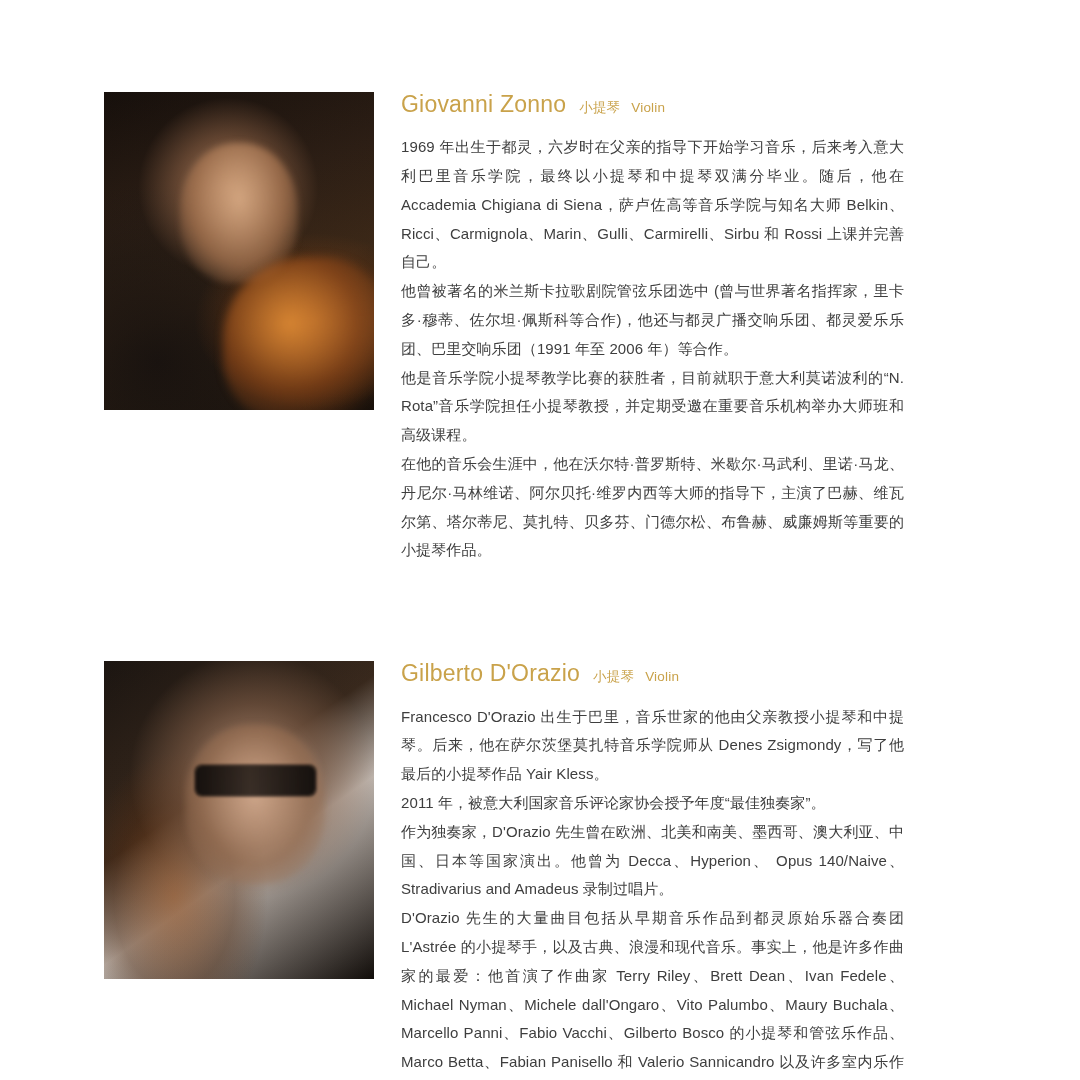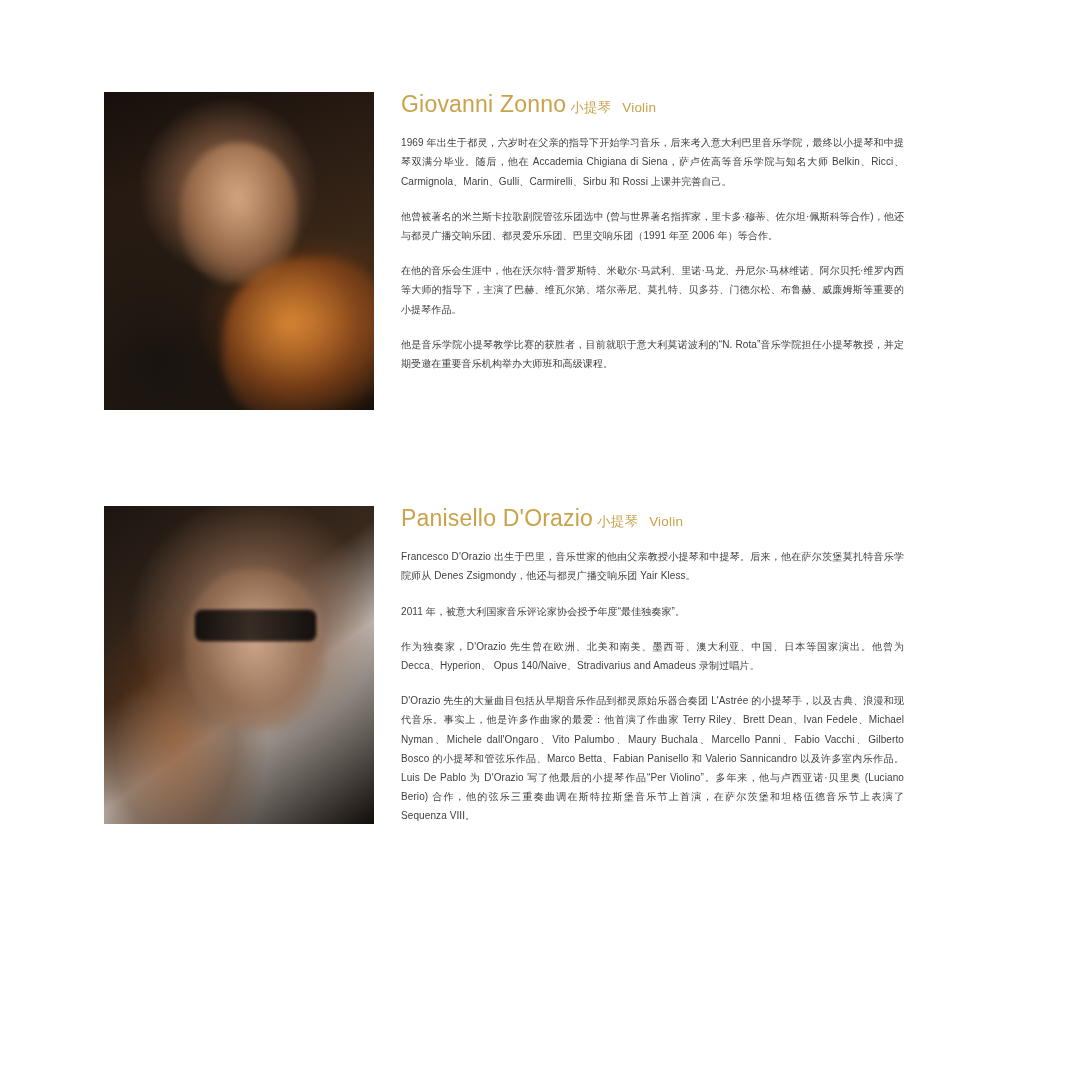--- a/index.html
+++ b/index.html
@@ -120,75 +120,75 @@
 
   .name {
     font-size: 23px;
     line-height: 1.1;
     color: #c9a24a;
     letter-spacing: 0.2px;
     font-weight: 400;
   }
 
   .role {
-    margin-left: 4px;
+    margin-left: 13px;
     font-size: 13.5px;
     color: #c9a24a;
     letter-spacing: 0.2px;
   }
   .role .role-en {
     margin-left: 7px;
   }
 
   .para {
-    font-size: 10px;
+    font-size: 15px;
     line-height: 1.92;
     color: #3e3e3e;
     text-align: justify;
     text-justify: inter-ideograph;
     margin: 0;
     letter-spacing: 0.1px;
   }
 
   .para + .para {
-    margin-top: 16px;
+    margin-top: 0;
   }
 </style>
 </head>
 <body>
 
 <div class="page">
 
   <div class="bio">
     <div class="portrait portrait-zonno"></div>
     <div class="content">
       <div class="name-row">
         <span class="name">Giovanni Zonno</span>
         <span class="role">
           <span>小提琴</span>
           <span class="role-en">Violin</span>
         </span>
       </div>
       <p class="para">1969 年出生于都灵，六岁时在父亲的指导下开始学习音乐，后来考入意大利巴里音乐学院，最终以小提琴和中提琴双满分毕业。随后，他在 Accademia Chigiana di Siena，萨卢佐高等音乐学院与知名大师 Belkin、Ricci、Carmignola、Marin、Gulli、Carmirelli、Sirbu 和 Rossi 上课并完善自己。</p>
       <p class="para">他曾被著名的米兰斯卡拉歌剧院管弦乐团选中 (曾与世界著名指挥家，里卡多·穆蒂、佐尔坦·佩斯科等合作)，他还与都灵广播交响乐团、都灵爱乐乐团、巴里交响乐团（1991 年至 2006 年）等合作。</p>
+      <p class="para">他是音乐学院小提琴教学比赛的获胜者，目前就职于意大利莫诺波利的“N. Rota”音乐学院担任小提琴教授，并定期受邀在重要音乐机构举办大师班和高级课程。</p>
       <p class="para">在他的音乐会生涯中，他在沃尔特·普罗斯特、米歇尔·马武利、里诺·马龙、丹尼尔·马林维诺、阿尔贝托·维罗内西等大师的指导下，主演了巴赫、维瓦尔第、塔尔蒂尼、莫扎特、贝多芬、门德尔松、布鲁赫、威廉姆斯等重要的小提琴作品。</p>
-      <p class="para">他是音乐学院小提琴教学比赛的获胜者，目前就职于意大利莫诺波利的“N. Rota”音乐学院担任小提琴教授，并定期受邀在重要音乐机构举办大师班和高级课程。</p>
     </div>
   </div>
 
   <div class="bio">
     <div class="portrait portrait-dorazio"></div>
     <div class="content">
       <div class="name-row">
-        <span class="name">Panisello D'Orazio</span>
+        <span class="name">Gilberto D'Orazio</span>
         <span class="role">
           <span>小提琴</span>
           <span class="role-en">Violin</span>
         </span>
       </div>
-      <p class="para">Francesco D'Orazio 出生于巴里，音乐世家的他由父亲教授小提琴和中提琴。后来，他在萨尔茨堡莫扎特音乐学院师从 Denes Zsigmondy，他还与都灵广播交响乐团 Yair Kless。</p>
+      <p class="para">Francesco D'Orazio 出生于巴里，音乐世家的他由父亲教授小提琴和中提琴。后来，他在萨尔茨堡莫扎特音乐学院师从 Denes Zsigmondy，写了他最后的小提琴作品 Yair Kless。</p>
       <p class="para">2011 年，被意大利国家音乐评论家协会授予年度“最佳独奏家”。</p>
       <p class="para">作为独奏家，D'Orazio 先生曾在欧洲、北美和南美、墨西哥、澳大利亚、中国、日本等国家演出。他曾为 Decca、Hyperion、 Opus 140/Naive、Stradivarius and Amadeus 录制过唱片。</p>
       <p class="para">D'Orazio 先生的大量曲目包括从早期音乐作品到都灵原始乐器合奏团 L'Astrée 的小提琴手，以及古典、浪漫和现代音乐。事实上，他是许多作曲家的最爱：他首演了作曲家 Terry Riley、Brett Dean、Ivan Fedele、Michael Nyman、Michele dall'Ongaro、Vito Palumbo、Maury Buchala、Marcello Panni、Fabio Vacchi、Gilberto Bosco 的小提琴和管弦乐作品、Marco Betta、Fabian Panisello 和 Valerio Sannicandro 以及许多室内乐作品。 Luis De Pablo 为 D'Orazio 写了他最后的小提琴作品“Per Violino”。多年来，他与卢西亚诺·贝里奥 (Luciano Berio) 合作，他的弦乐三重奏曲调在斯特拉斯堡音乐节上首演，在萨尔茨堡和坦格伍德音乐节上表演了 Sequenza VIII。</p>
     </div>
   </div>
 
 </div>
 
 </body></html>

